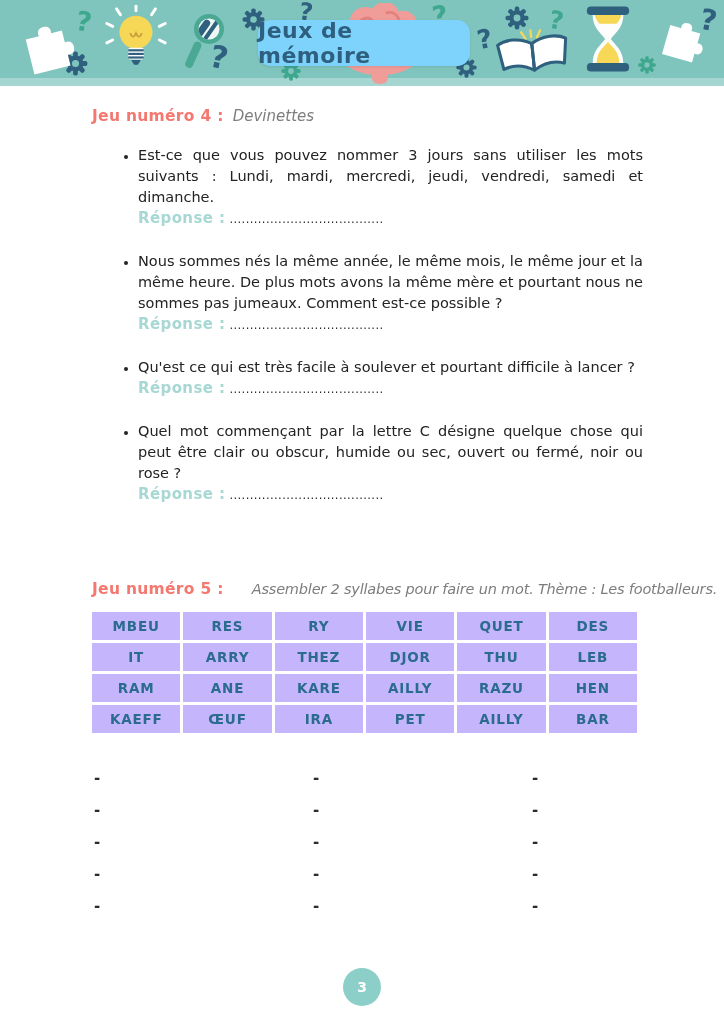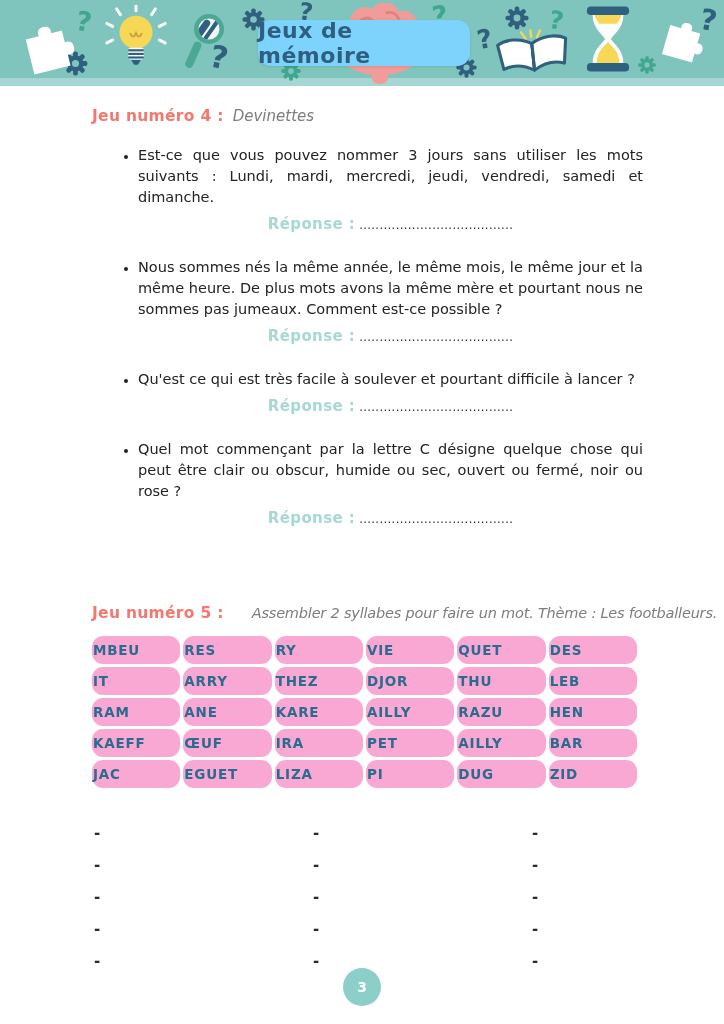--- a/index.html
+++ b/index.html
@@ -24,29 +24,29 @@
   .game-sub{color:#7d7d7d;font-style:italic;font-size:15px;}
   .jeu5-head{margin-top:74px;white-space:nowrap;gap:28px;}
   .jeu5-head .game-sub{font-size:14.5px;letter-spacing:-0.2px;}
   .example-line{margin-top:3px;font-size:14.5px;white-space:nowrap;}
   .example-label{color:#7d7d7d;font-style:italic;}
   .example-value{color:#6f6f6f;font-weight:700;letter-spacing:1px;}
 
   ul.riddles{margin:20px 0 0;padding-left:46px;list-style:disc;}
   ul.riddles li{margin-bottom:21px;font-size:14.5px;line-height:21px;text-align:justify;color:#232323;}
   ul.riddles li::marker{font-size:12px;color:#232323;}
-  .answer-line{margin-top:6px;text-align:center;}
+  .answer-line{margin-top:0;text-align:left;}
   .ans-label{color:#a7d8d4;font-weight:700;font-size:15px;letter-spacing:0.4px;}
   .ans-dots{color:#2b2b2b;font-size:11.5px;letter-spacing:0.4px;}
 
   
   table.syll{margin-top:11px;border-collapse:separate;border-spacing:3px;width:551px;
              margin-left:-3px;}
-  table.syll td{background:#f9a8d4;height:26px;text-align:left;vertical-align:middle;
-                font-weight:700;font-size:13.5px;color:#2a6b8e;letter-spacing:0.8px;width:16.6%;border-radius:11px;}
+  table.syll td{background:#c4b5fd;height:26px;text-align:center;vertical-align:middle;
+                font-weight:700;font-size:13.5px;color:#2a6b8e;letter-spacing:0.8px;width:16.6%;}
 
   
   .dash-grid{display:grid;grid-template-columns:219px 219px 1fr;row-gap:11px;margin-top:32px;
              padding-left:2px;line-height:21px;}
   .dash-grid span{font-weight:700;font-size:15px;color:#2b2b2b;}
 
   
   .page-num{position:absolute;left:343px;top:968px;width:38px;height:38px;border-radius:50%;
             background:#8ccfc8;color:#fff;display:flex;align-items:center;justify-content:center;
             font-size:14px;font-weight:700;}
@@ -301,28 +301,20 @@
               <td>HEN</td>
             </tr>
             <tr>
               <td>KAEFF</td>
               <td>ŒUF</td>
               <td>IRA</td>
               <td>PET</td>
               <td>AILLY</td>
               <td>BAR</td>
             </tr>
-            <tr>
-              <td>JAC</td>
-              <td>EGUET</td>
-              <td>LIZA</td>
-              <td>PI</td>
-              <td>DUG</td>
-              <td>ZID</td>
-            </tr>
           </tbody>
       </table>
 
       <div class="dash-grid">
           <span>-</span>
           <span>-</span>
           <span>-</span>
           <span>-</span>
           <span>-</span>
           <span>-</span>

